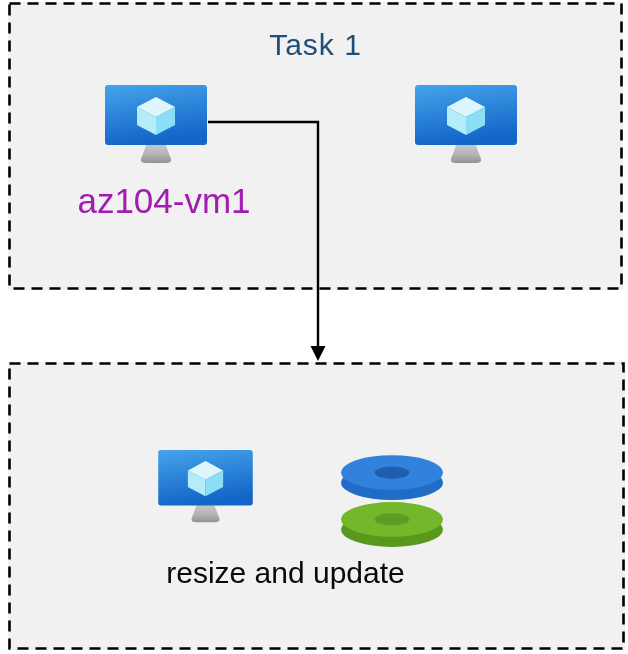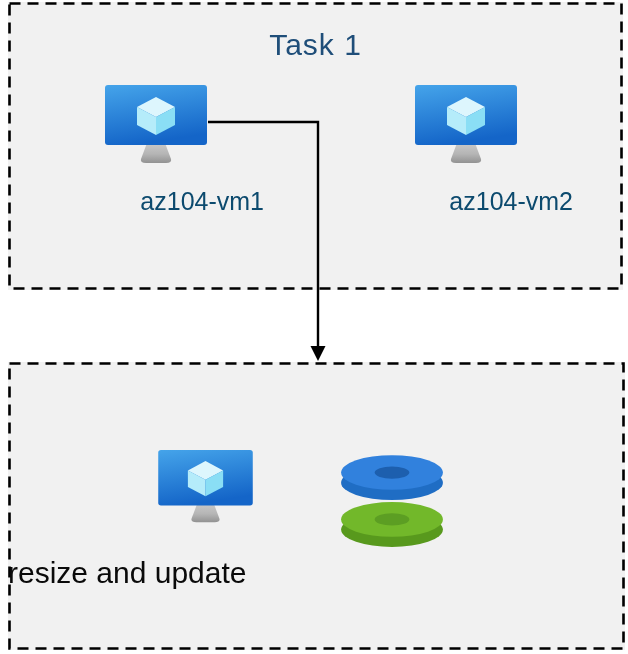--- a/index.html
+++ b/index.html
@@ -16,26 +16,26 @@
   .task-box.t2 { left:8px; top:362px; width:617px; height:288px; }
   .task-title {
     position:absolute; left:0; width:100%;
     text-align:center; color:#1f4e79;
     font-size:30px; font-weight:400; letter-spacing:1px;
   }
   .t1 .task-title { top:26px; }
   .t2 .task-title { top:24px; }
   .vm-node { position:absolute; }
   .vm-label {
-    position:absolute; text-align:right; color:#0c4a6e;
-    font-size:25px; line-height:38px;
+    position:absolute; text-align:center; color:#a21caf;
+    font-size:35px; line-height:38px;
   }
   .caption {
     position:absolute; left:0; top:194px; width:555px;
-    text-align:left; color:#0a0a0a; font-size:30px;
+    text-align:center; color:#0a0a0a; font-size:30px;
   }
   .overlay {
     position:absolute; left:0; top:0; width:628px; height:654px;
     pointer-events:none;
   }
   .icon-abs { position:absolute; display:block; }
 </style>
 </head>
 <body>
 
@@ -85,21 +85,20 @@
         </defs>
         <path d="M42 58 L60 58 L66 74 Q67 78 61 78 L41 78 Q35 78 36 74 Z" fill="url(#std2)"></path>
         <rect x="0" y="0" width="102" height="60" rx="3" fill="url(#scr2)"></rect>
         <g>
           <polygon points="51,12 70,22 51,32 32,22" fill="#ddf6fd"></polygon>
           <polygon points="32,22 51,32 51,50 32,40" fill="#b5ecfa"></polygon>
           <polygon points="70,22 51,32 51,50 70,40" fill="#8adef5"></polygon>
         </g>
       </svg>
       <div class="vm-label" style="left:-42px; top:97px; width:200px;">
-        <div>az104-vm2</div>
       </div>
     </div>
   </div>
 
   <div class="task-box t2">
 
     <svg class="icon-abs" style="left:150px; top:88px;" width="95" height="76" viewBox="0 0 102 82">
       <defs>
         <linearGradient id="scr3" x1="0" y1="0" x2="0.25" y2="1">
           <stop offset="0" stop-color="#45a4ea"></stop>

